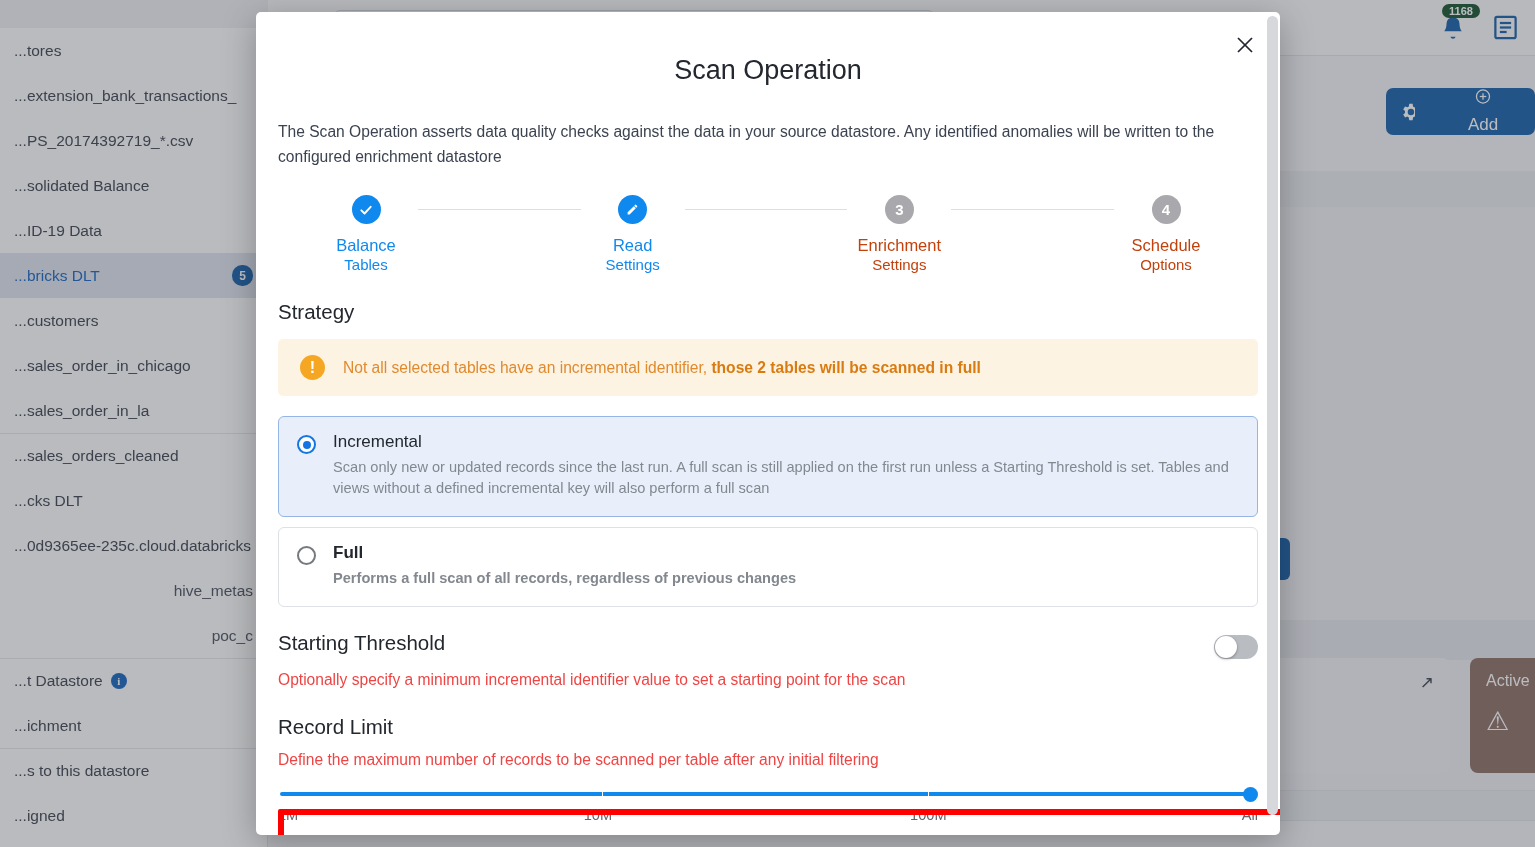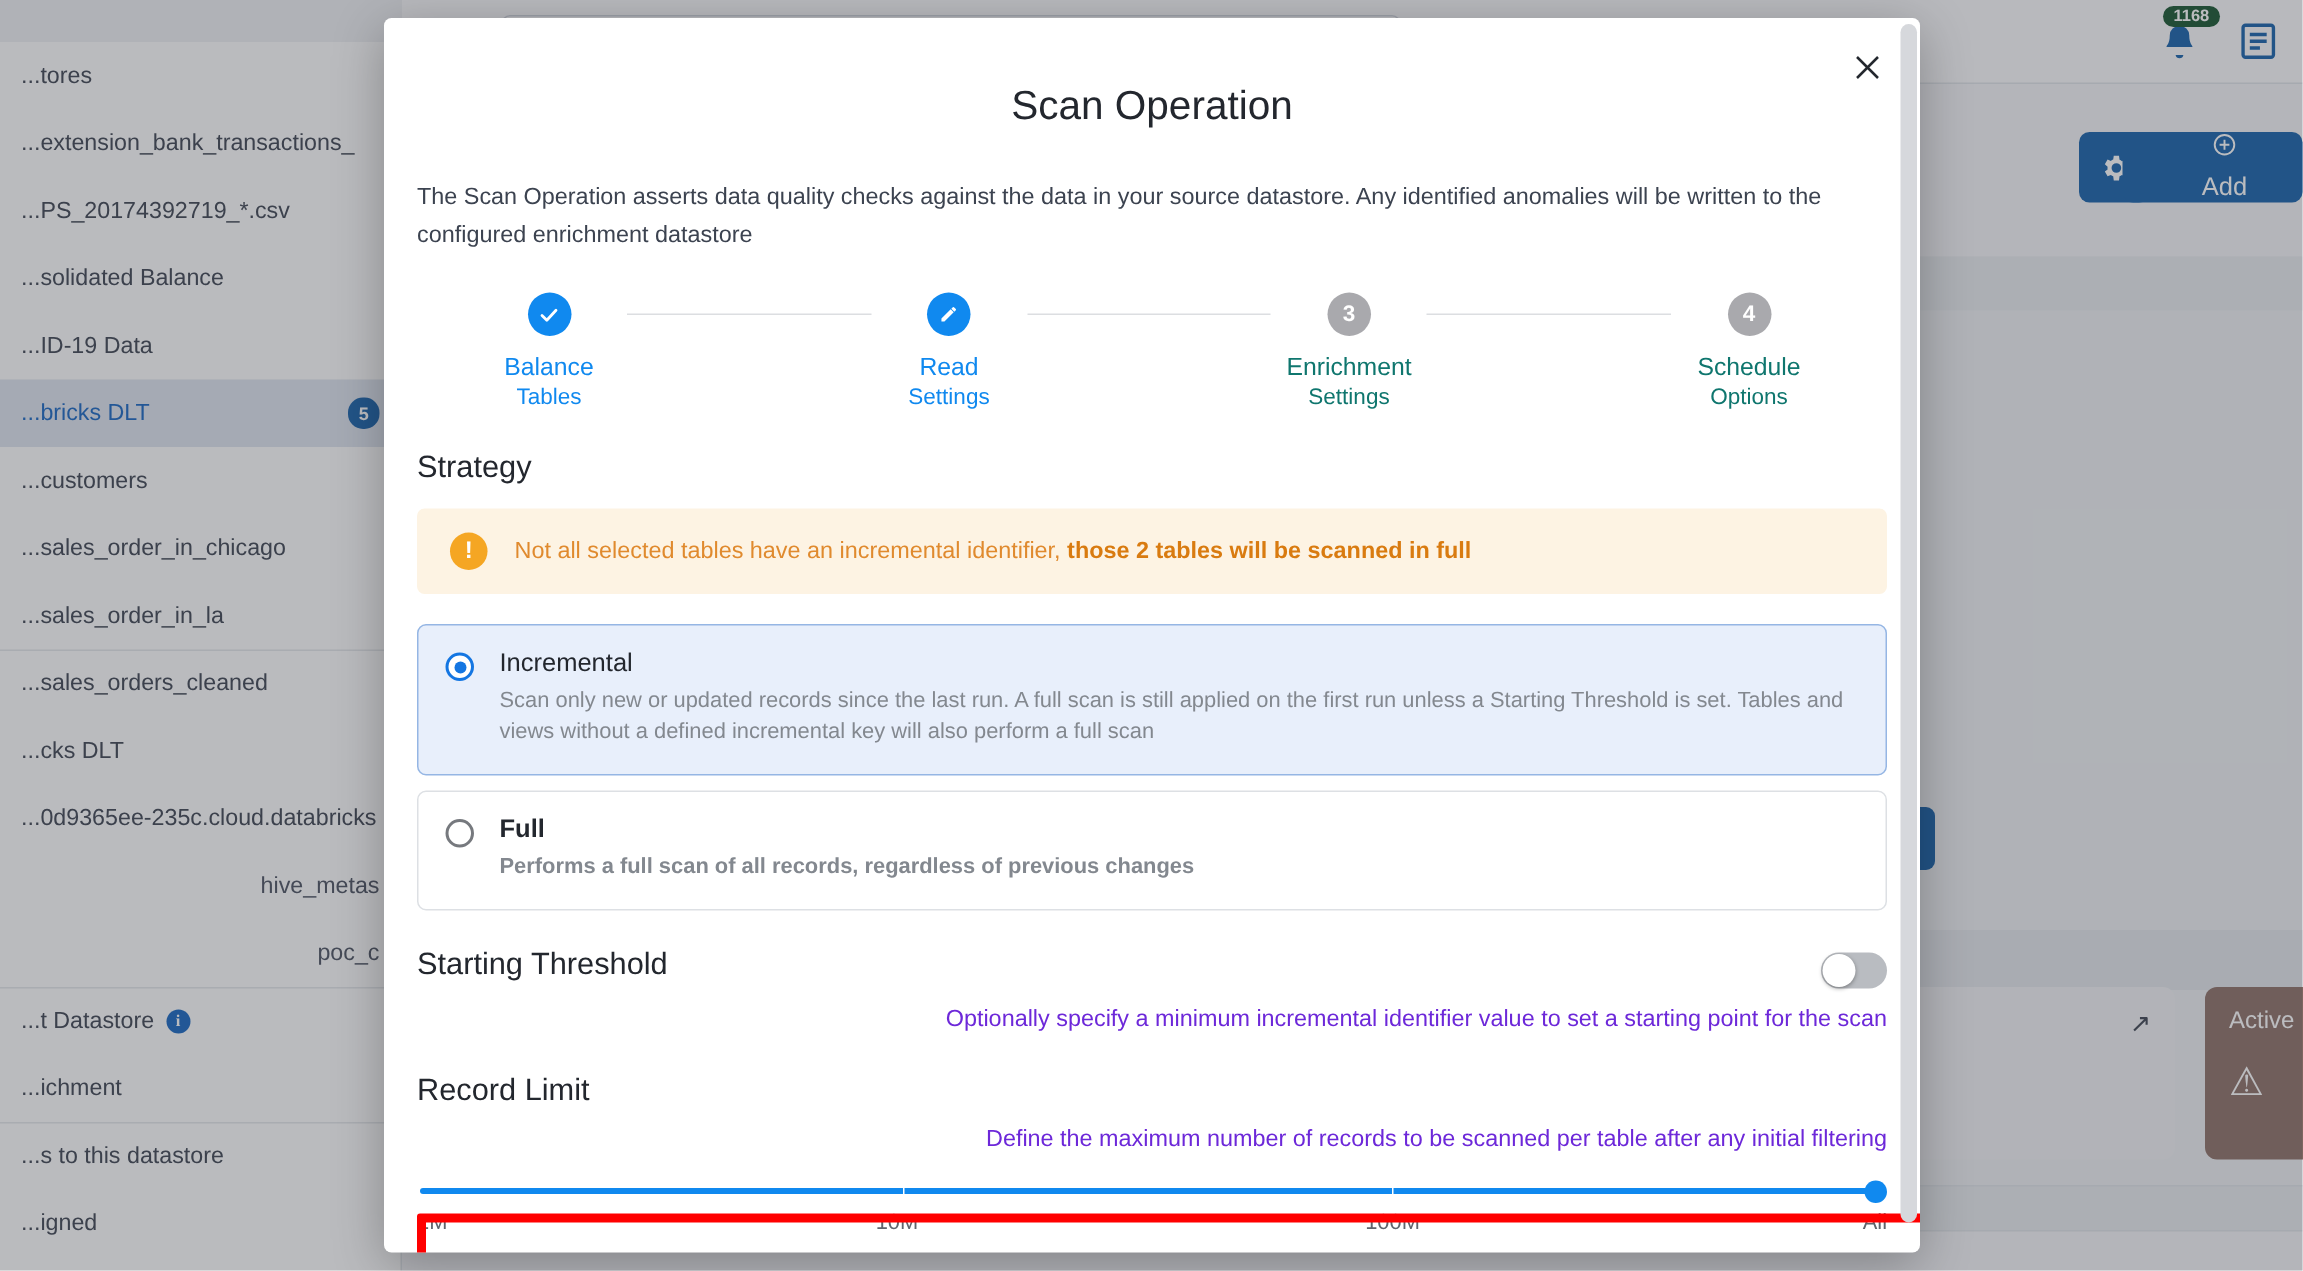--- a/index.html
+++ b/index.html
@@ -144,21 +144,21 @@
   .step-circ {
     width: 29px; height: 29px; border-radius: 50%; margin: 0 auto;
     display: flex; align-items: center; justify-content: center;
     color: #fff; font-size: 15px; font-weight: 600;
   }
   .step-circ.active { background: #1089ef; }
   .step-circ.idle { background: #a9a9ad; }
   .step-l1 { font-size: 16.5px; margin-top: 12px; line-height: 19px; }
   .step-l2 { font-size: 15px; line-height: 19px; }
   .step.on .step-l1, .step.on .step-l2 { color: #1089ef; }
-  .step.off .step-l1, .step.off .step-l2 { color: #0f766e; text-align: center; }
+  .step.off .step-l1, .step.off .step-l2 { color: #c2410c; text-align: center; }
   .step-line { flex: 1; height: 1px; background: #dcdee1; margin-top: 14px; }
 
   .sec-title { font-size: 20.5px; color: #23272e; margin-top: 26px; font-weight: 400; }
 
   .warn {
     margin-top: 15px; background: #fdf3e3; border-radius: 5px;
     height: 57px; display: flex; align-items: center; padding: 0 22px; gap: 18px;
   }
   .warn-ico {
     width: 25px; height: 25px; border-radius: 50%; background: #f5a623;
@@ -197,21 +197,21 @@
     display: flex; align-items: flex-start; margin-top: 24px;
   }
   .toggle {
     margin-left: auto; width: 44px; height: 24px; border-radius: 12px;
     background: #b9bcc1; position: relative; flex: 0 0 44px; margin-top: 4px;
   }
   .toggle .knob {
     position: absolute; left: 1px; top: 1px; width: 22px; height: 22px;
     border-radius: 50%; background: #fff; box-shadow: 0 1px 3px rgba(0,0,0,0.35);
   }
-  .hint { font-size: 15.6px; color: #6d28d9; margin-top: 12px; text-align: right; }
+  .hint { font-size: 15.6px; color: #ef4444; margin-top: 12px; }
 
   .slider-wrap { margin-top: 18px; position: relative; height: 14px; }
   .slider-track {
     position: absolute; left: 2px; right: 2px; top: 5px; height: 4px;
     background: #1089ef; border-radius: 2px;
   }
   .slider-tick { position: absolute; top: 2px; width: 1px; height: 10px; background: #ffffff; }
   .slider-knob {
     position: absolute; right: 0px; top: 0px; width: 15px; height: 15px;
     border-radius: 50%; background: #1089ef;

